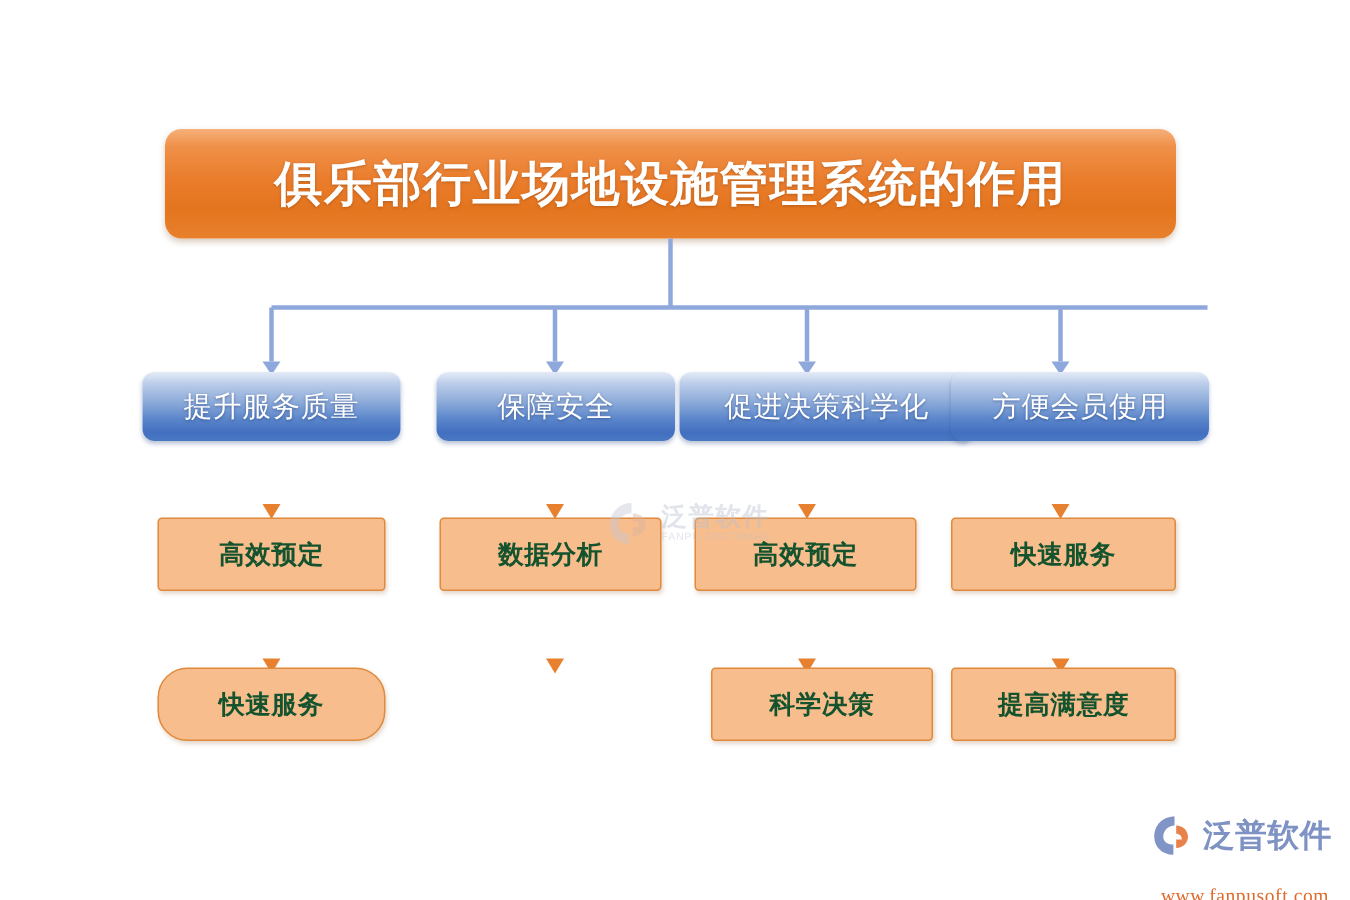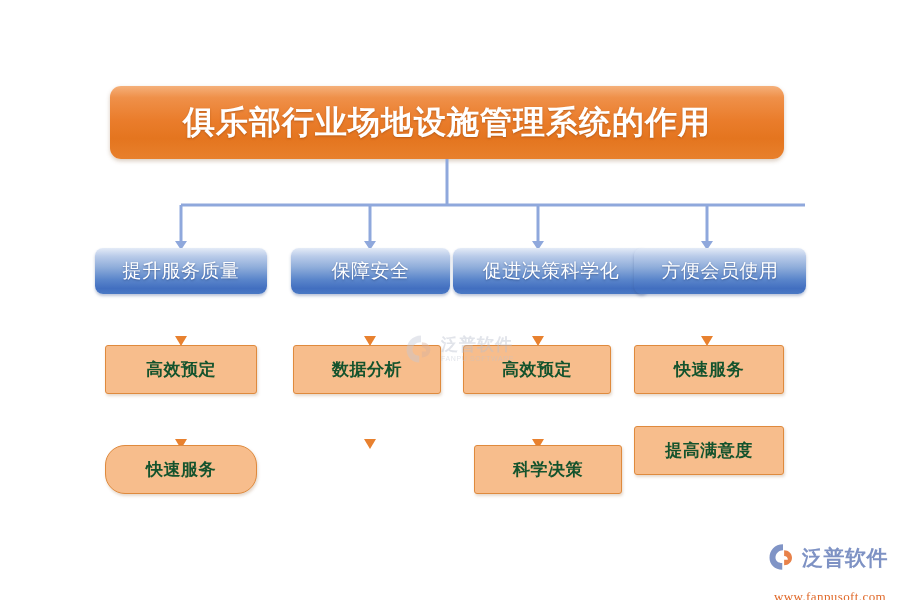--- a/index.html
+++ b/index.html
@@ -255,21 +255,21 @@
   <div class="orange-box" style="left:634px; width:148px; top:345px;">
     <span class="orange-text">快速服务</span>
   </div>
 
   <div class="orange-box" style="left:105px; width:150px; top:445px;border-radius:20px;">
     <span class="orange-text">快速服务</span>
   </div>
   <div class="orange-box" style="left:474px; width:146px; top:445px;">
     <span class="orange-text">科学决策</span>
   </div>
-  <div class="orange-box" style="left:634px; width:148px; top:426px;">
+  <div class="orange-box" style="left:634px; width:148px; top:445px;">
     <span class="orange-text">提高满意度</span>
   </div>
 
   <div class="watermark">
     <svg class="wm-mark" viewBox="0 0 40 40">
       <path d="M20 4 C10 4 3 12 3 21 C3 29 9 36 18 36 L18 28 C13 28 10 25 10 21 C10 16 14 12 20 12 Z" fill="#c3c8d6"></path>
       <path d="M21 12 C27 12 31 16 31 21 C31 26 27 30 21 30 L21 23 L26 23 C26 20 24 18 21 18 Z" fill="#d6b2a0"></path>
     </svg>
     <div class="wm-stack">
       <span class="wm-cn">泛普软件</span>

